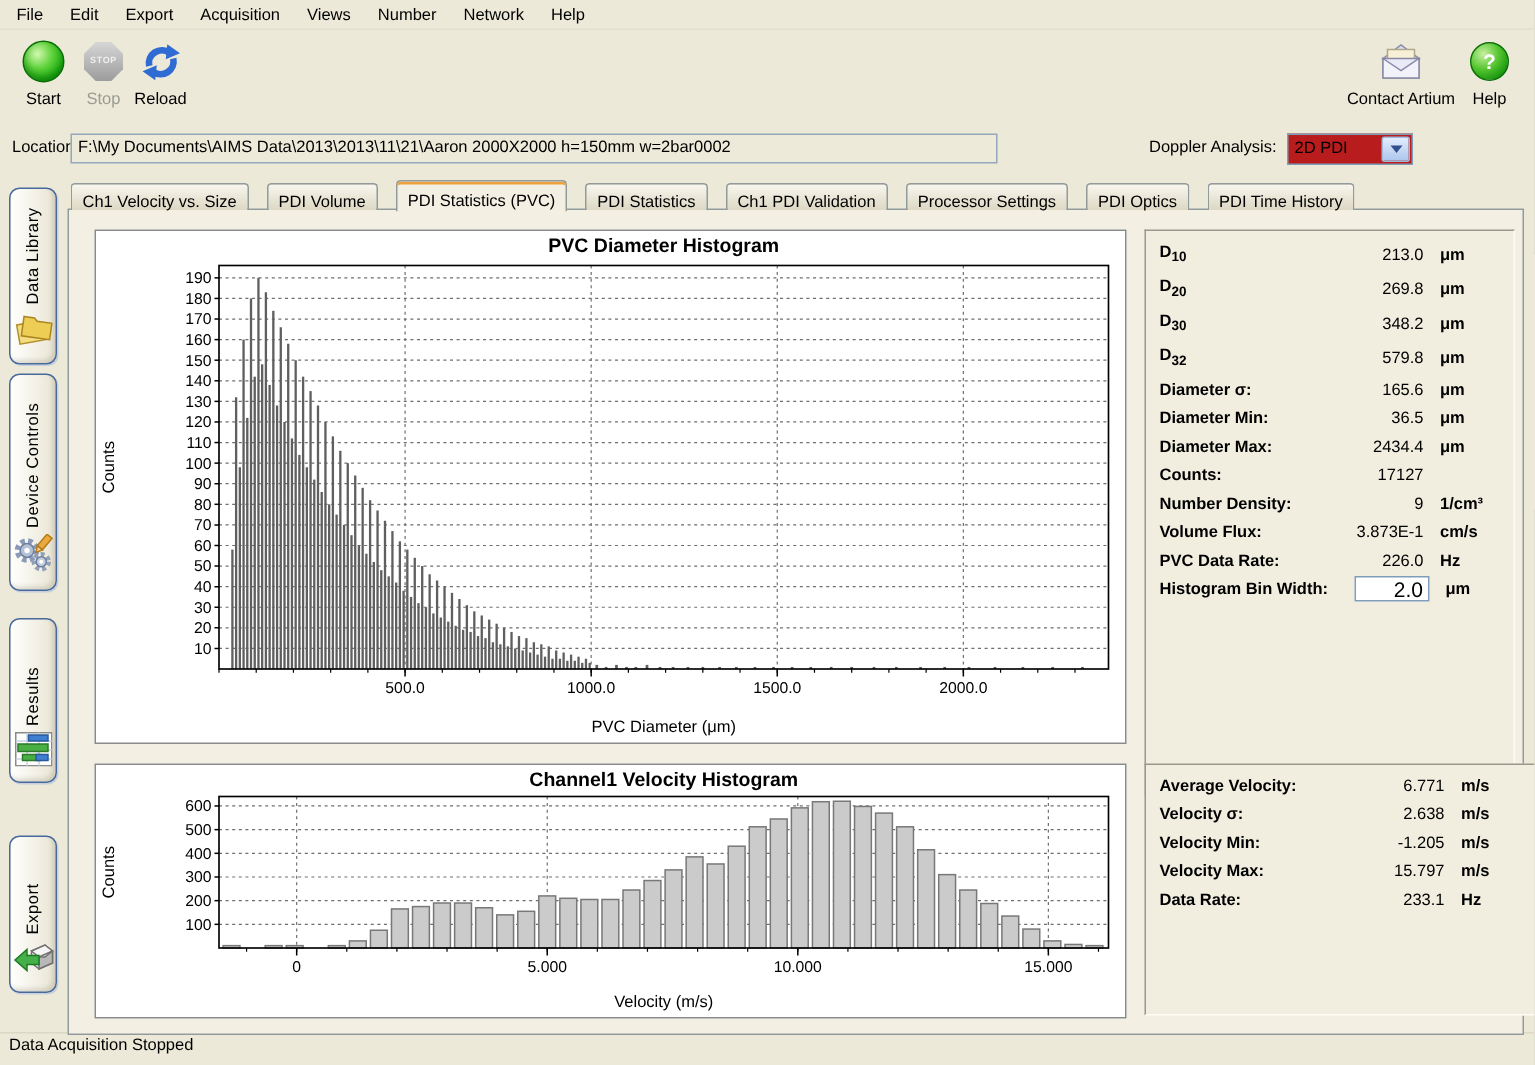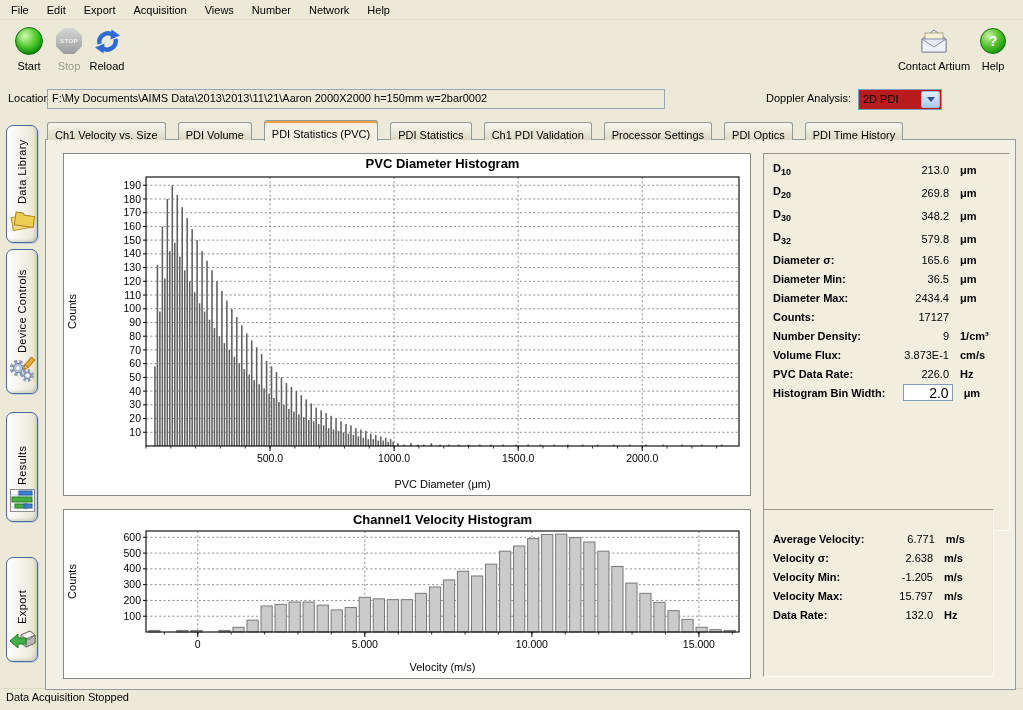--- a/index.html
+++ b/index.html
@@ -63,21 +63,21 @@
     background:#f3f0e3; box-shadow:inset 0 2px 0 #eda23e; position:relative; z-index:6; }
   
   .mainpanel { position:absolute; left:45px; top:139px; width:969px; height:549px;
     background:#f3f0e3; border:1px solid #919b9c; z-index:1; }
   .chartbox { position:absolute; background:#fff; border:1px solid #8a8a8a; }
   #chart1box { left:17px; top:13px; width:686px; height:341px; }
   #chart2box { left:17px; top:369px; width:686px; height:168px; }
   .statsbox { position:absolute; box-sizing:border-box; background:#f1eee0;
     border:1px solid; border-color:#9a988c #fdfcf5 #fdfcf5 #9a988c; padding-top:4px; }
   #stats1box { left:717px; top:13px; width:247px; height:378px; }
-  #stats2box { left:717px; top:369px; width:231px; height:168px; padding-top:19px; }
+  #stats2box { left:717px; top:369px; width:261px; height:168px; padding-top:4px; }
   .srow { display:flex; align-items:center; height:19px; padding:0 9px; }
   .srow.dsub { height:23px; }
   .slabel { flex:1; font-weight:bold; white-space:nowrap; }
   .slabel sub { font-size:9px; }
   .sval { width:74px; text-align:right; }
   .sunit { width:40px; margin-left:11px; font-weight:bold; white-space:nowrap; }
   .binw-input { width:42px; height:13px; border:1px solid #7F9DB9; background:#fff;
     text-align:right; font-family:inherit; font-size:14px; padding:1px 3px; }
   
   .statusbar { position:absolute; left:0; right:0; bottom:0; height:19px;
@@ -621,21 +621,21 @@
           <span class="sval">-1.205</span>
           <span class="sunit">m/s</span>
         </div>
         <div class="srow">
           <span class="slabel">Velocity Max:</span>
           <span class="sval">15.797</span>
           <span class="sunit">m/s</span>
         </div>
         <div class="srow">
           <span class="slabel">Data Rate:</span>
-          <span class="sval">132.0</span>
+          <span class="sval">233.1</span>
           <span class="sunit">Hz</span>
         </div>
       </div>
   </div>
 
   <div class="statusbar">
     <span>Data Acquisition Stopped</span>
   </div>
 </div>
 

